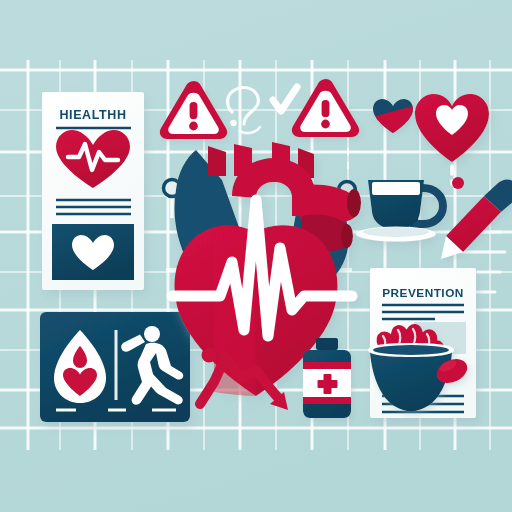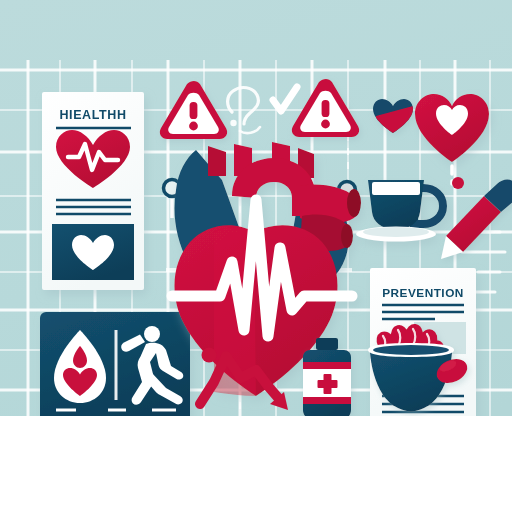--- a/index.html
+++ b/index.html
@@ -1,19 +1,19 @@
 <!DOCTYPE html>
 <html><head>
 <meta charset="utf-8">
 <title>Heart Health Infographic</title>
 <style>
   html,body{margin:0;padding:0;background:#ffffff;}
   body{font-family:"Liberation Sans", sans-serif;}
   #stage{
-    position:relative;width:512px;height:416px;overflow:hidden;
+    position:relative;width:512px;height:512px;overflow:hidden;
     background:#0f766e;
   }
   #stage svg{display:block;}
   .card-text{font-family:"Liberation Sans", sans-serif;font-weight:700;}
 </style>
 </head>
 <body>
 
 <div id="stage">
 <svg width="512" height="512" viewBox="0 0 512 512" xmlns="http://www.w3.org/2000/svg">

